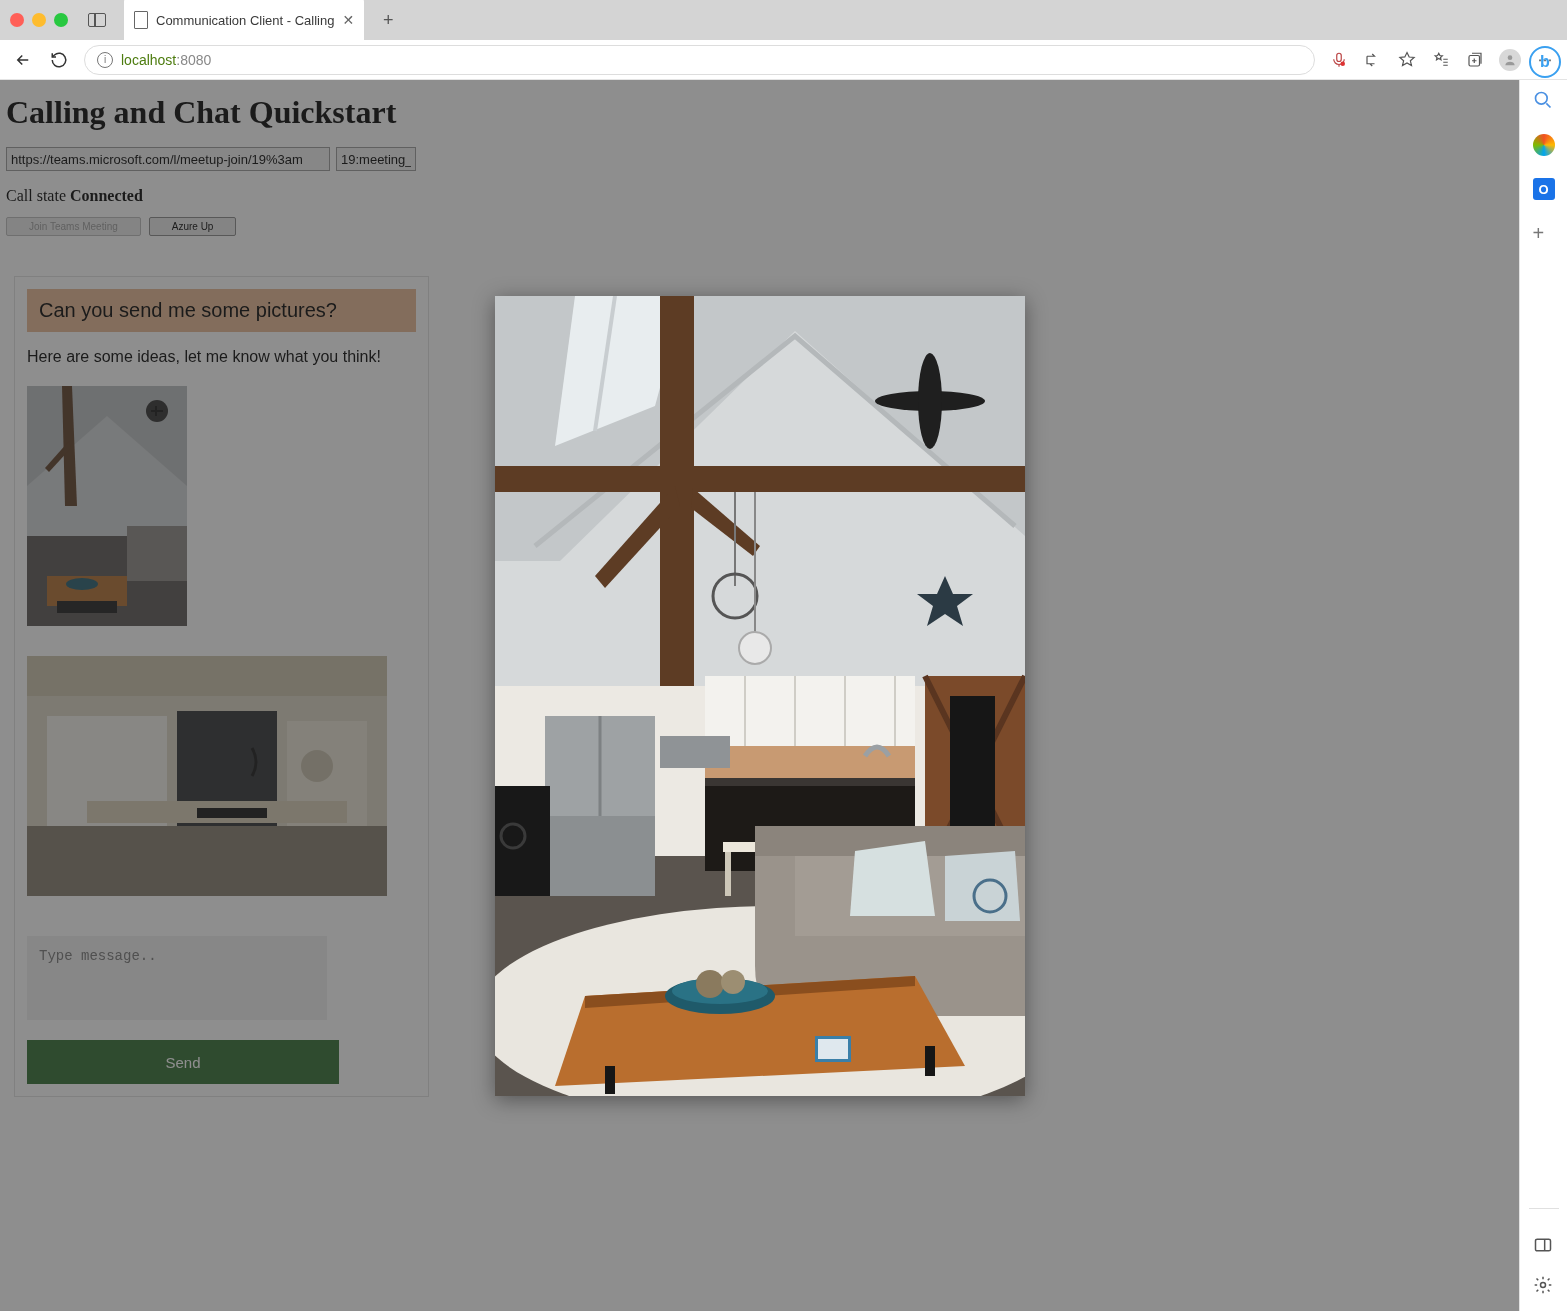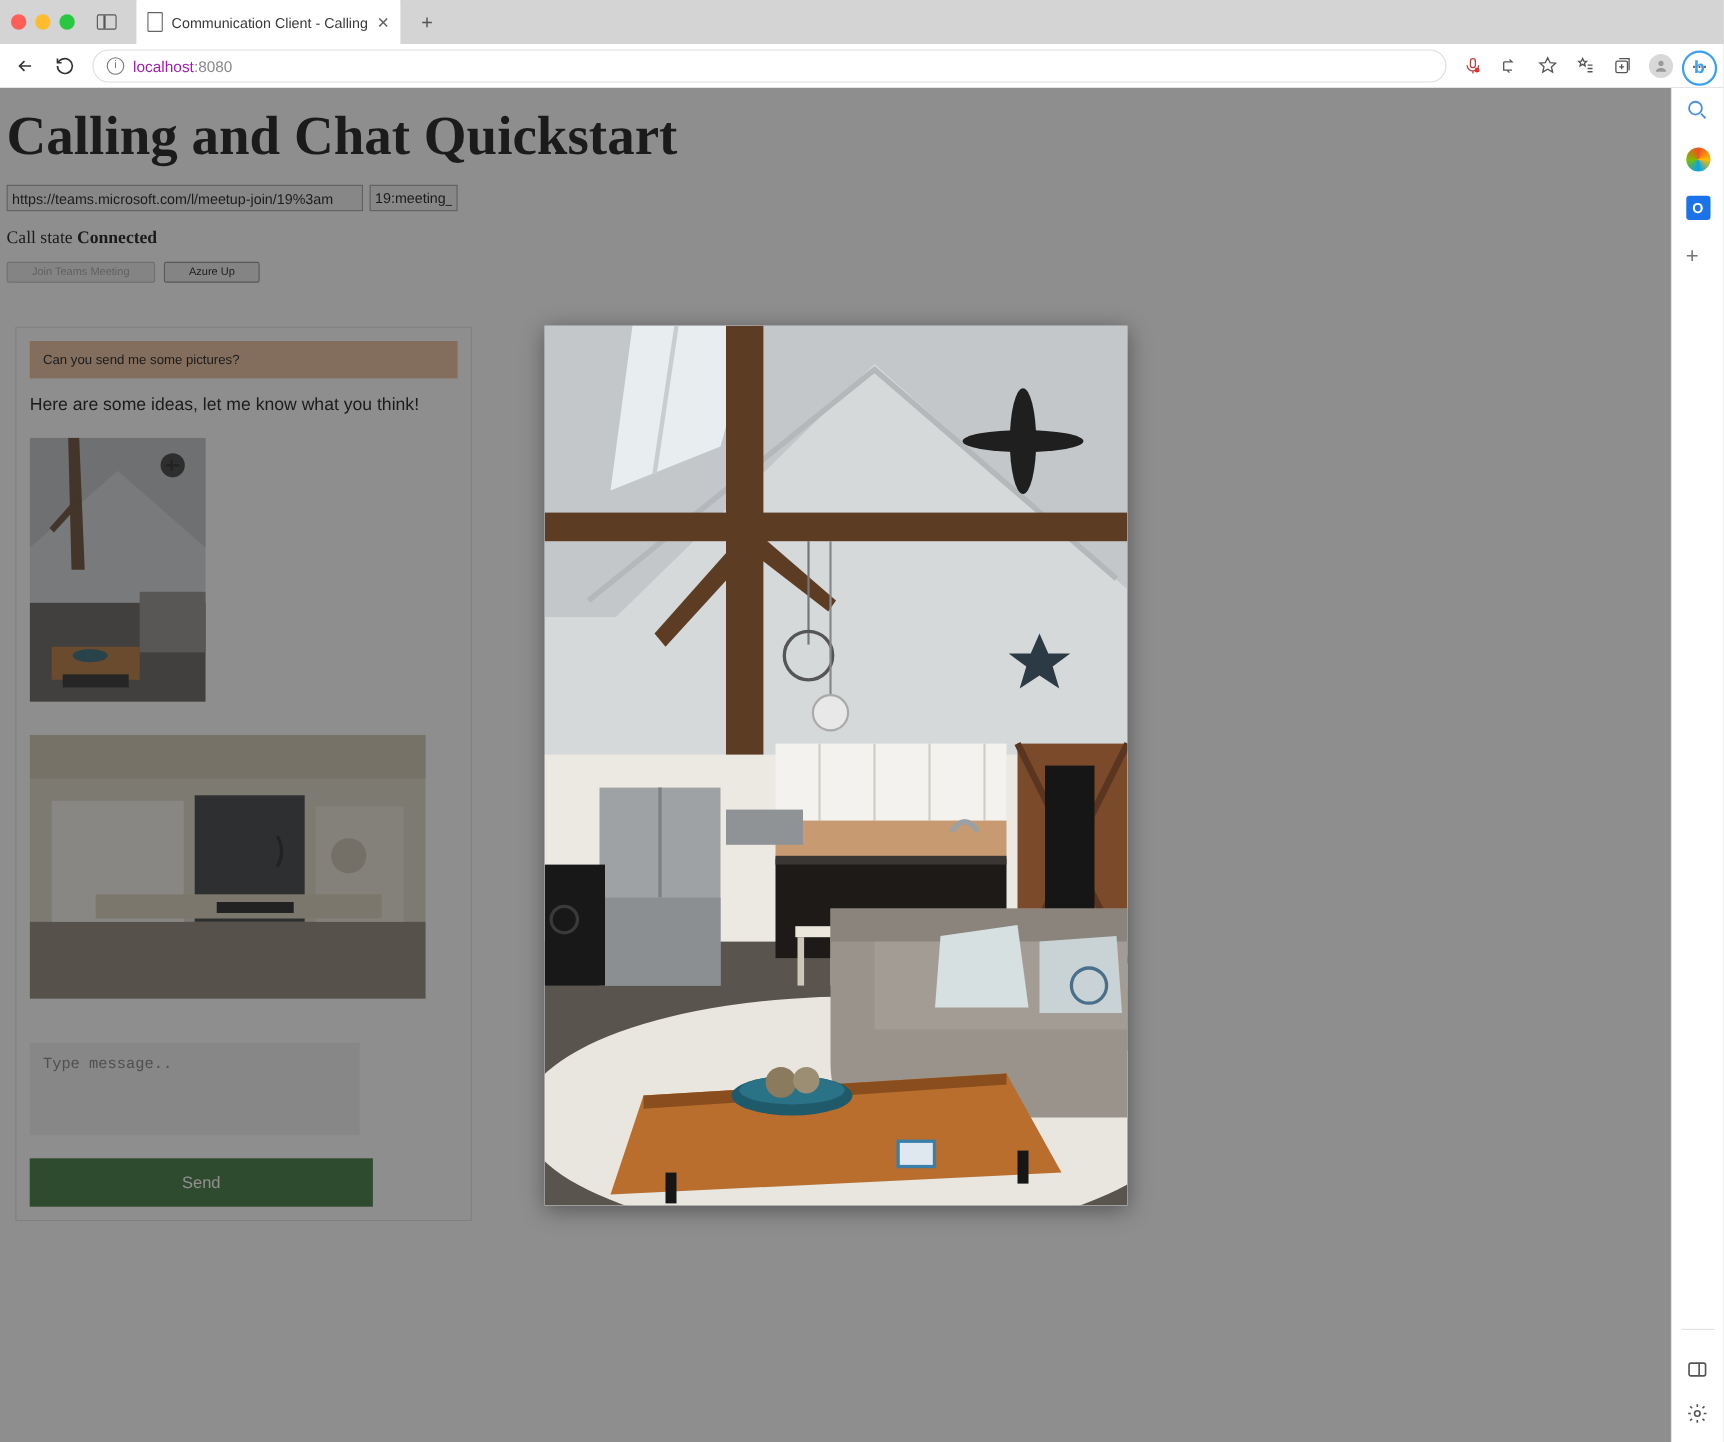--- a/index.html
+++ b/index.html
@@ -71,41 +71,41 @@
       display: flex;
       align-items: center;
       padding: 0 12px;
       gap: 8px;
       font-size: 14px;
     }
     .urlbar .info-icon {
       width: 16px; height: 16px; border: 1.3px solid #777; border-radius: 50%;
       display:flex; align-items:center; justify-content:center; font-size:10px; color:#777;
     }
-    .urlbar .host { color: #a21caf; margin-top: 28px; }
+    .urlbar .host { color: #4d7c0f; margin-top: 28px; }
     .urlbar .port { color: #888; }
     .right-icons { display:flex; gap:14px; align-items:center; }
     .ico { width: 20px; height: 20px; display:flex; align-items:center; justify-content:center; color:#555; font-size:15px; }
     .avatar-ico { width:22px; height:22px; border-radius:50%; background:#d8d8d8; display:flex; align-items:center; justify-content:center; color:#888; font-size:14px;}
 
     
     .viewport {
       position: relative;
       display: flex;
       height: calc(1311px - 80px);
     }
     .page {
       flex: 1;
       background: #fff;
       padding: 6px;
       font-family: "Times New Roman", Times, serif;
       position: relative;
     }
     .subtitle { font-weight: bold; font-size: 15px; margin: 4px 0 10px 0; }
-    .page h1 { font-size: 50px; font-weight: bold; margin: 8px 0 16px 0; }
+    .page h1 { font-size: 32px; font-weight: bold; margin: 8px 0 16px 0; }
 
     .inputs-row { display:flex; gap:6px; margin-bottom: 16px; }
     .text-input {
       font-family: Arial, sans-serif;
       font-size: 13px;
       border: 1px solid #999;
       background: #efefef;
       height: 24px;
       padding: 0 4px;
     }
@@ -132,21 +132,21 @@
       width: 415px;
       margin: 40px 0 0 8px;
       border: 1px solid #e0e0e0;
       background: #fff;
       padding: 12px;
       font-family: -apple-system, Arial, sans-serif;
     }
     .msg-them {
       background: #e7b791;
       padding: 10px 12px;
-      font-size: 12px;
+      font-size: 20px;
       margin-bottom: 16px;
     }
     .msg-me-text { font-size: 16px; margin: 8px 0 20px 0; }
     .thumb1 { width: 160px; height: 240px; margin-bottom: 30px; }
     .thumb2 { width: 360px; height: 240px; margin-bottom: 20px; }
     .interior-svg { display:block; width:100%; height:100%; }
 
     .compose {
       width: 300px;
       height: 84px;

